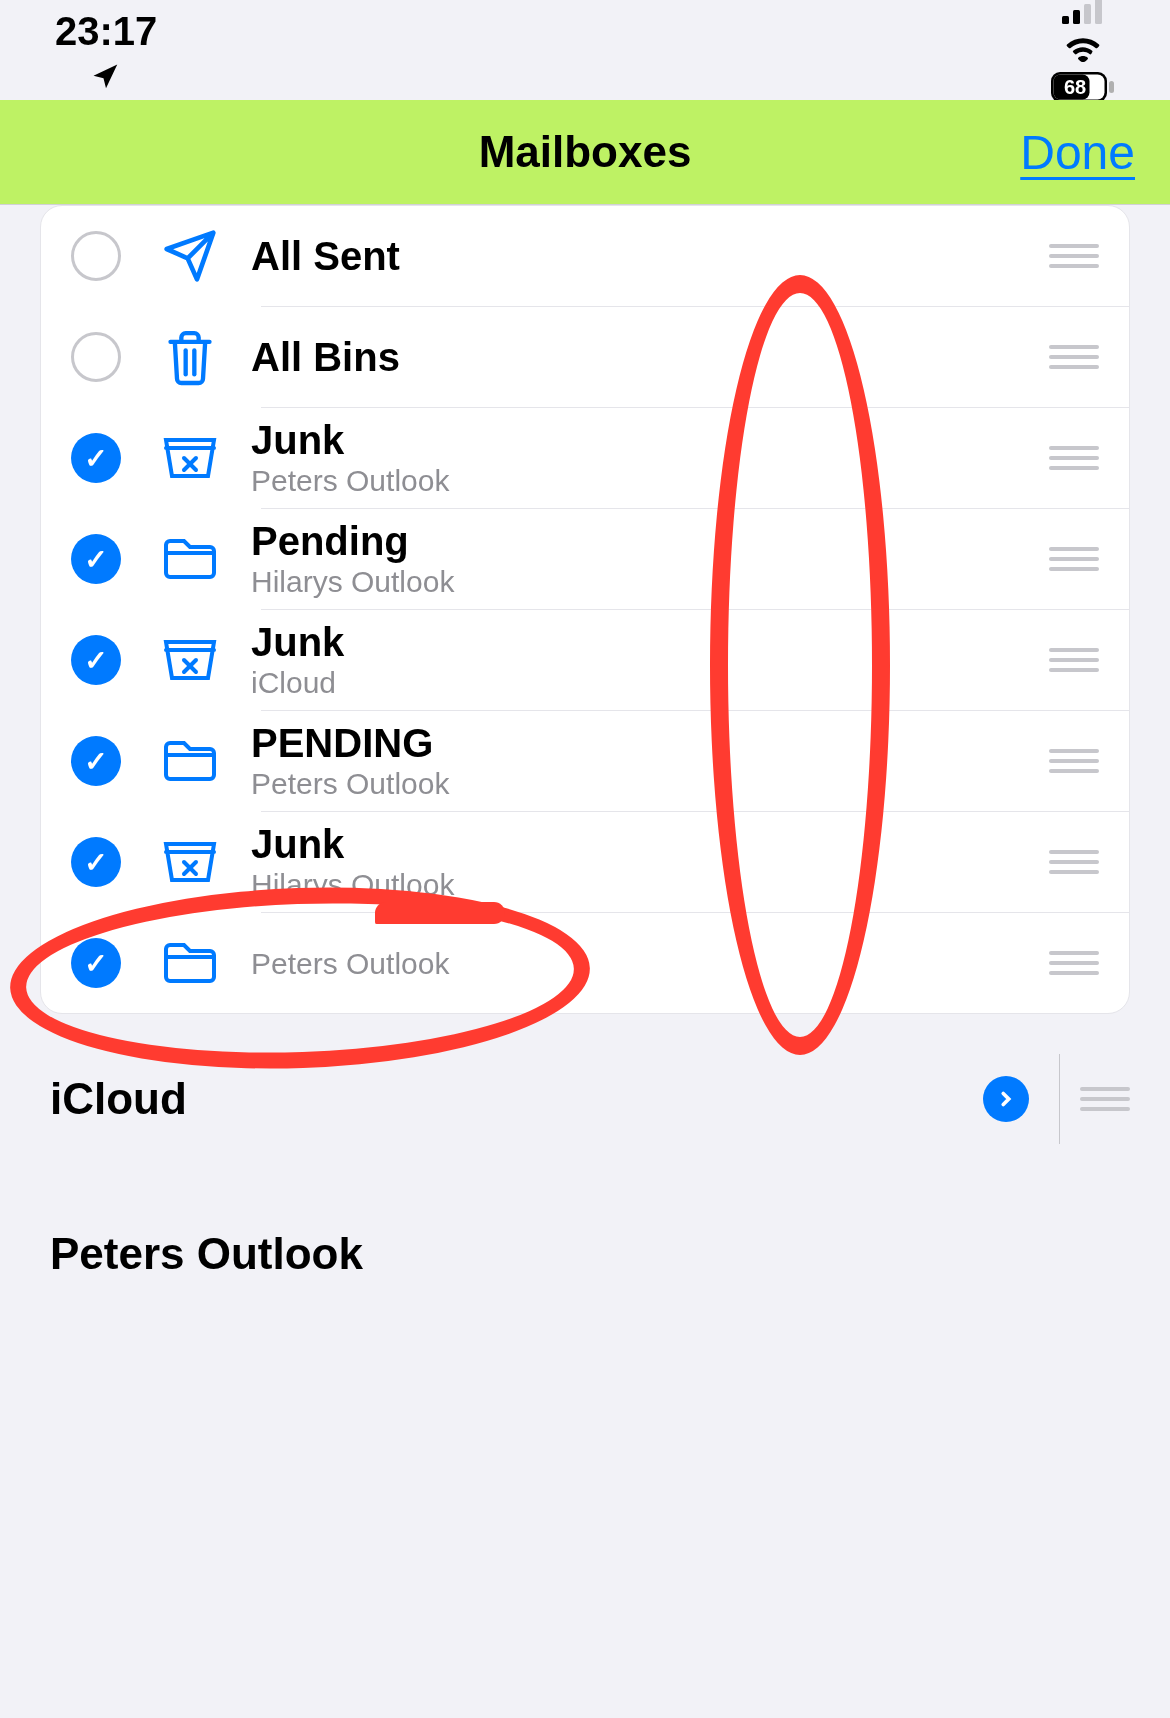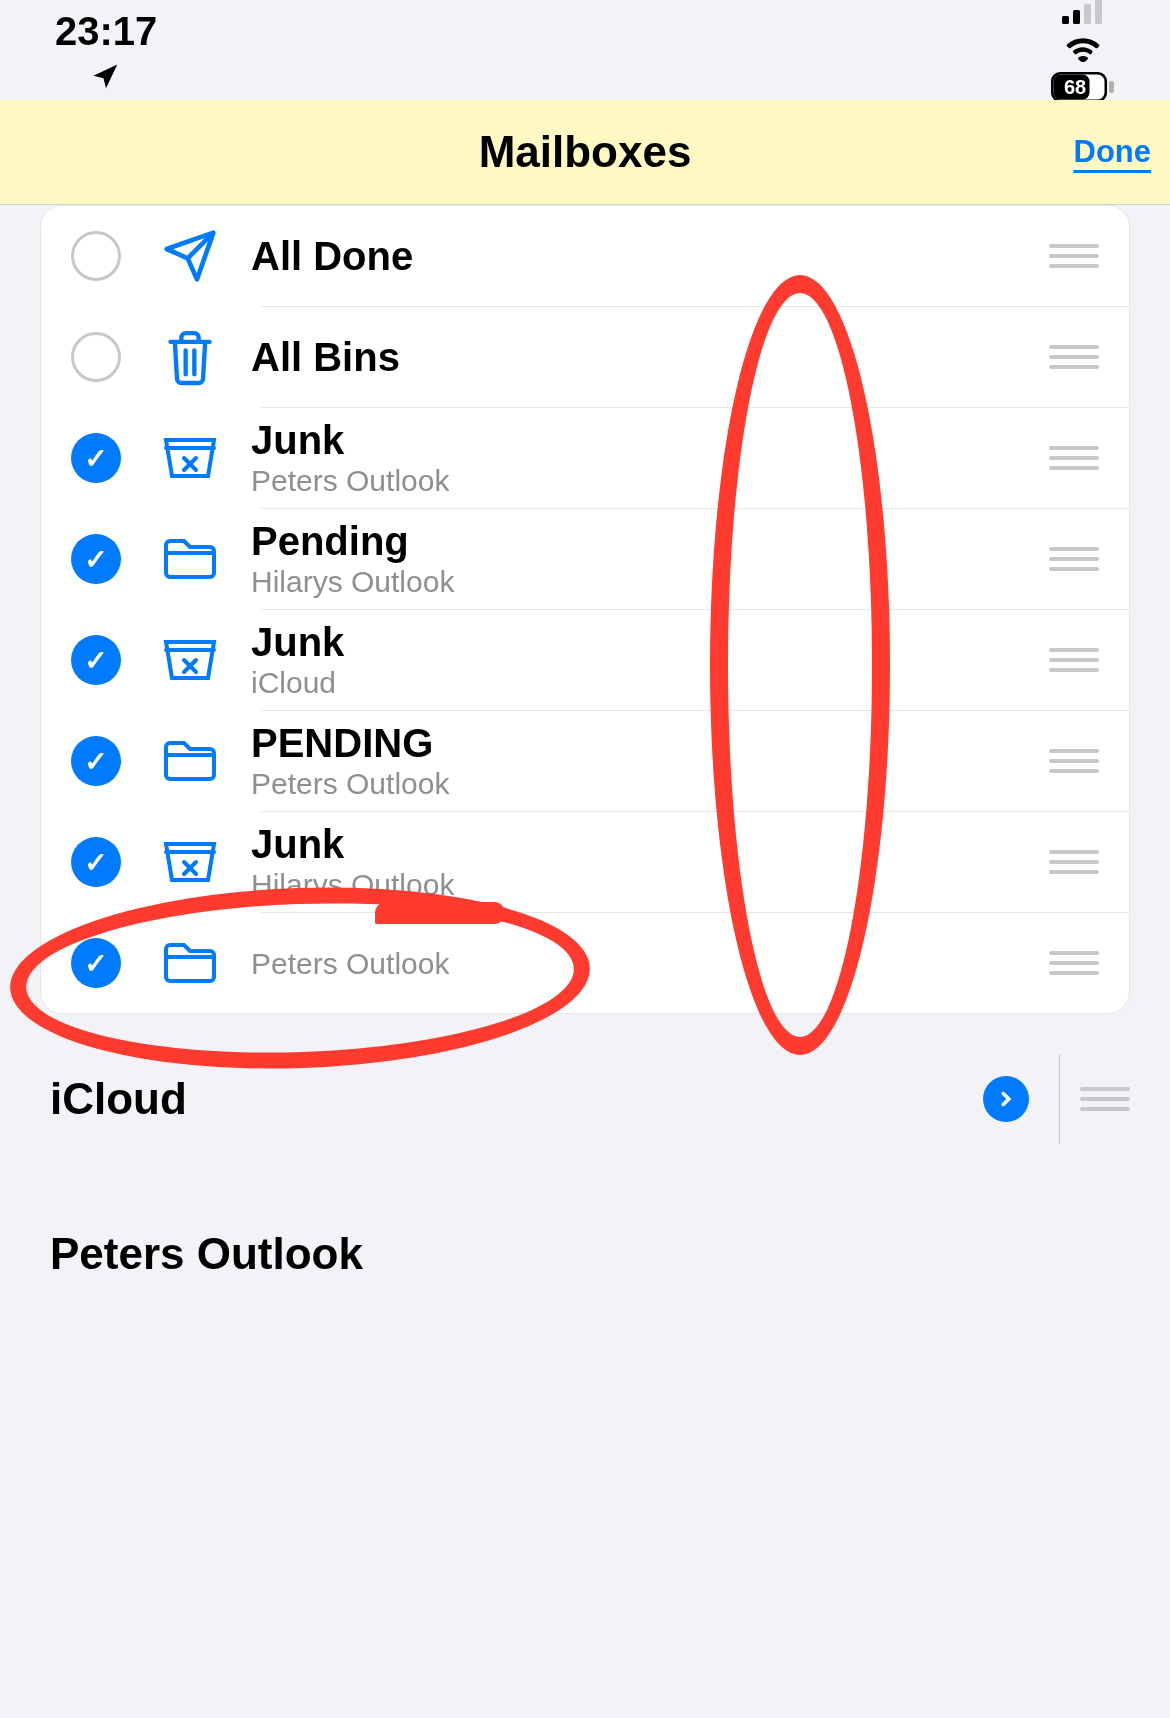--- a/index.html
+++ b/index.html
@@ -38,31 +38,31 @@
     }
     
     
     .nav-header {
       height: 105px;
       display: flex;
       align-items: center;
       justify-content: center;
       position: relative;
       border-bottom: 1px solid #d1d1d6;
-      background: #fef9c3;
+      background: #bef264;
     }
     .nav-title {
       font-size: 44px;
       font-weight: 700;
     }
     .nav-done {
       position: absolute;
-      right: 19px;
-      font-size: 31px;
-      font-weight: 700;
+      right: 35px;
+      font-size: 48px;
+      font-weight: 400;
       color: #007aff;
       text-decoration: underline;
       text-decoration-thickness: 3px;
       text-underline-offset: 8px;
     }
     
     
     .list-card {
       background: #ffffff;
       margin: 0 40px;
@@ -257,21 +257,21 @@
 <div class="list-card">
 
   <div class="mailbox-row">
     <div class="row-checkbox unchecked"></div>
     <div class="row-icon">
       <svg width="56" height="56" viewBox="0 0 24 24" fill="none" stroke="#007aff" stroke-width="2" stroke-linejoin="round">
           <path d="M22 2L11 13M22 2l-7 20-4-9-9-4 20-7z"></path>
         </svg>
     </div>
     <div class="row-text">
-      <div class="row-label">All Done</div>
+      <div class="row-label">All Sent</div>
     </div>
     <div class="drag-handle">
       <div class="drag-line"></div>
         <div class="drag-line"></div>
         <div class="drag-line"></div>
     </div>
   </div>
   <div class="mailbox-divider"></div>
 
   <div class="mailbox-row">

